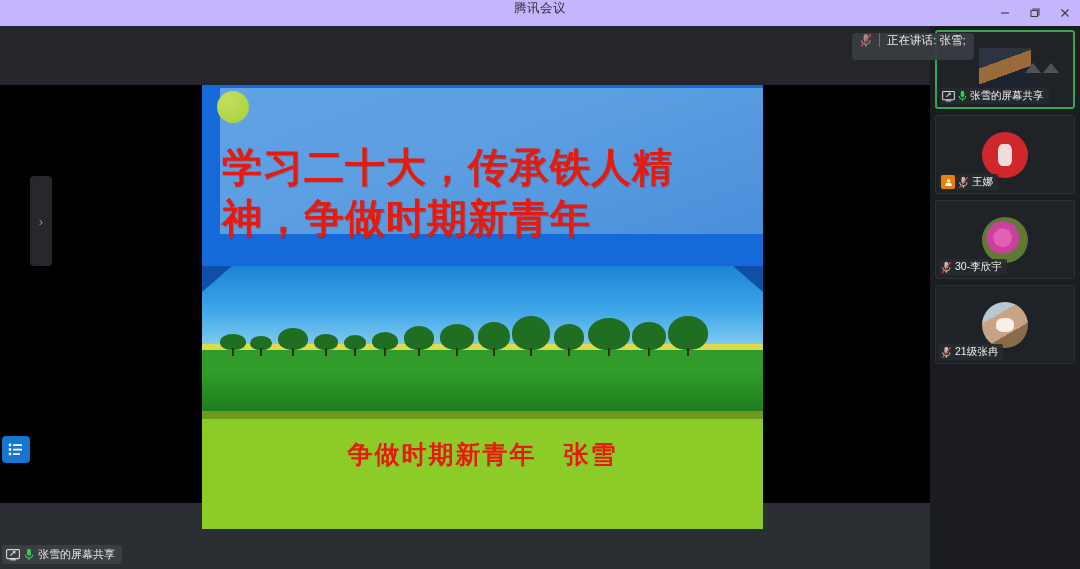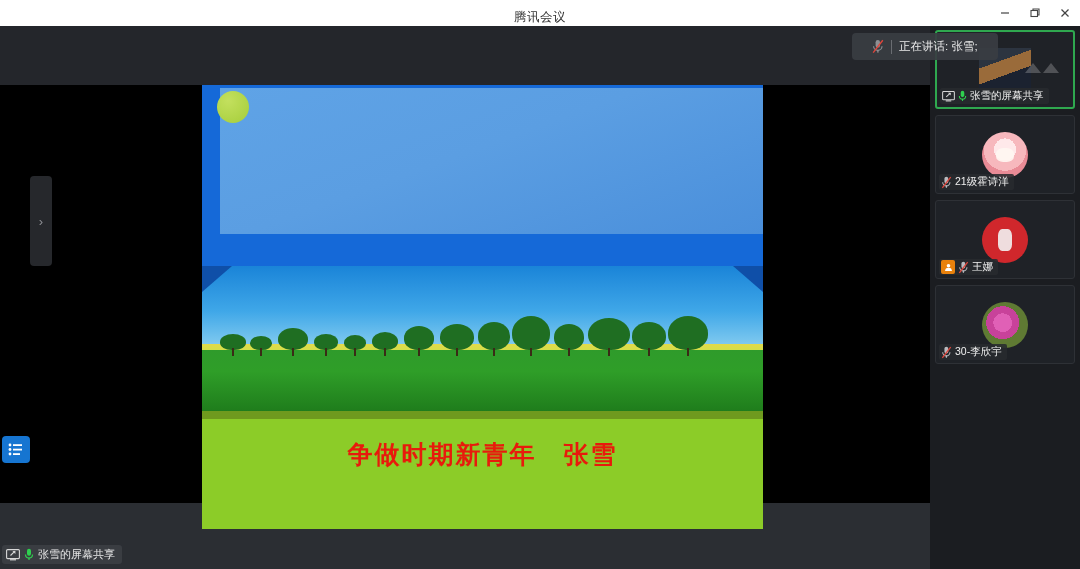--- a/index.html
+++ b/index.html
@@ -7,22 +7,22 @@
     width: 1080px; height: 569px;
     background: #000;
     font-family: "Liberation Sans", "DejaVu Sans", sans-serif;
     overflow: hidden;
   }
   #app { position: relative; width: 1080px; height: 569px; background: #000; }
 
   
   .titlebar {
     position: absolute; left: 0; top: 0; width: 1080px; height: 26px;
-    background: #ffffff;
-    display: flex; align-items: flex-end; justify-content: center;
+    background: #c4b5fd;
+    display: flex; align-items: flex-start; justify-content: center;
   }
   .titlebar-title {
     font-size: 12.5px; color: #333; letter-spacing: .5px;
   }
   .win-controls {
     position: absolute; right: 0; top: 0; height: 26px;
     display: flex; align-items: center;
   }
   .win-btn {
     width: 30px; height: 26px; display: flex; align-items: center; justify-content: center;
@@ -71,21 +71,21 @@
     position: absolute; left: 2px; top: 519px; height: 19px;
     background: #3a3d42; border-radius: 3px;
     display: flex; align-items: center; gap: 4px; padding: 0 7px 0 4px;
   }
   .share-label .txt { font-size: 11px; color: #e8e8e8; }
 
   
   .speaking {
     position: absolute; left: 852px; top: 33px; height: 27px;
     background: rgba(58,61,66,.92); border-radius: 4px;
-    display: flex; align-items: center; padding: 0 20px; gap: 7px;
+    display: flex; padding: 0 8px; gap: 7px;
     z-index: 30; white-space: nowrap;
   }
   .speaking .sep { width: 1px; height: 14px; background: #6a6d72; }
   .speaking .txt { font-size: 11.5px; color: #e9e9e9; }
 
   
   .slide {
     position: absolute; left: 202px; top: 59px; width: 561px; height: 418px;
     background: #1569d8; overflow: hidden;
   }
@@ -230,20 +230,21 @@
     <div class="stage-dark-top"></div>
     <div class="stage-left-band"></div>
     <div class="stage-right-band"></div>
     <div class="stage-dark-bottom"></div>
 
     <div class="slide">
       <div class="hero-band"></div>
       <div class="hero-circle"></div>
     </div>
 
+    <div class="slide-title">学习二十大，传承铁人精神，争做时期新青年</div>
 
     <div class="photo">
       <div class="sky"></div>
       <div class="horizon-far"></div>
       <div class="grass"></div>
       <div class="tree" style="left:18px;width:26px;height:16px;"></div>
       <div class="tree" style="left:48px;width:22px;height:14px;"></div>
       <div class="tree" style="left:76px;width:30px;height:22px;"></div>
       <div class="tree" style="left:112px;width:24px;height:16px;"></div>
       <div class="tree" style="left:142px;width:22px;height:15px;"></div>
@@ -337,71 +338,71 @@
           <svg class="icon" width="9" height="12" viewBox="0 0 10 13">
             <rect x="3" y="0.8" width="4" height="7" rx="2" fill="#2fd04f"></rect>
             <path d="M1.5 6.6a3.5 3.5 0 0 0 7 0" fill="none" stroke="#2fd04f" stroke-width="1.2"></path>
             <rect x="4.4" y="9.6" width="1.2" height="2.4" fill="#2fd04f"></rect>
           </svg>
         </span>
         <span class="nm">张雪的屏幕共享</span>
       </div>
     </div>
 
+
     <div class="tile">
-      <div class="avatar av-pink">
+      <div class="avatar av-red">
+          <div class="av-inner-face"></div>
+        </div>
+      <div class="name-chip">
+        <span class="host-badge">
+          <svg class="icon" width="9" height="9" viewBox="0 0 10 10">
+            <circle cx="5" cy="3" r="2" fill="#fff"></circle>
+            <path d="M1.2 9 a3.8 3.8 0 0 1 7.6 0 Z" fill="#fff"></path>
+          </svg>
+        </span>
+        <span>
+          <svg class="icon" width="11" height="13" viewBox="0 0 12 15">
+            <rect x="3.6" y="1" width="4.4" height="7.6" rx="2.2" fill="#b9bbbf"></rect>
+            <path d="M1.6 7.2a4.2 4.2 0 0 0 8.4 0" fill="none" stroke="#b9bbbf" stroke-width="1.2"></path>
+            <rect x="5.2" y="11" width="1.4" height="2.6" fill="#b9bbbf"></rect>
+            <line x1="1.2" y1="13.6" x2="10.8" y2="1.2" stroke="#e0463c" stroke-width="1.5"></line>
+          </svg>
+        </span>
+        <span class="nm">王娜</span>
+      </div>
+    </div>
+
+    <div class="tile">
+      <div class="avatar av-flower"></div>
+      <div class="name-chip">
+        <span>
+          <svg class="icon" width="11" height="13" viewBox="0 0 12 15">
+            <rect x="3.6" y="1" width="4.4" height="7.6" rx="2.2" fill="#b9bbbf"></rect>
+            <path d="M1.6 7.2a4.2 4.2 0 0 0 8.4 0" fill="none" stroke="#b9bbbf" stroke-width="1.2"></path>
+            <rect x="5.2" y="11" width="1.4" height="2.6" fill="#b9bbbf"></rect>
+            <line x1="1.2" y1="13.6" x2="10.8" y2="1.2" stroke="#e0463c" stroke-width="1.5"></line>
+          </svg>
+        </span>
+        <span class="nm">30-李欣宇</span>
+      </div>
+    </div>
+
+    <div class="tile">
+      <div class="avatar av-sand">
           <div class="av-inner-face"></div>
         </div>
       <div class="name-chip">
         <span>
           <svg class="icon" width="11" height="13" viewBox="0 0 12 15">
             <rect x="3.6" y="1" width="4.4" height="7.6" rx="2.2" fill="#b9bbbf"></rect>
             <path d="M1.6 7.2a4.2 4.2 0 0 0 8.4 0" fill="none" stroke="#b9bbbf" stroke-width="1.2"></path>
             <rect x="5.2" y="11" width="1.4" height="2.6" fill="#b9bbbf"></rect>
             <line x1="1.2" y1="13.6" x2="10.8" y2="1.2" stroke="#e0463c" stroke-width="1.5"></line>
           </svg>
         </span>
-        <span class="nm">21级霍诗洋</span>
-      </div>
-    </div>
-
-    <div class="tile">
-      <div class="avatar av-red">
-          <div class="av-inner-face"></div>
-        </div>
-      <div class="name-chip">
-        <span class="host-badge">
-          <svg class="icon" width="9" height="9" viewBox="0 0 10 10">
-            <circle cx="5" cy="3" r="2" fill="#fff"></circle>
-            <path d="M1.2 9 a3.8 3.8 0 0 1 7.6 0 Z" fill="#fff"></path>
-          </svg>
-        </span>
-        <span>
-          <svg class="icon" width="11" height="13" viewBox="0 0 12 15">
-            <rect x="3.6" y="1" width="4.4" height="7.6" rx="2.2" fill="#b9bbbf"></rect>
-            <path d="M1.6 7.2a4.2 4.2 0 0 0 8.4 0" fill="none" stroke="#b9bbbf" stroke-width="1.2"></path>
-            <rect x="5.2" y="11" width="1.4" height="2.6" fill="#b9bbbf"></rect>
-            <line x1="1.2" y1="13.6" x2="10.8" y2="1.2" stroke="#e0463c" stroke-width="1.5"></line>
-          </svg>
-        </span>
-        <span class="nm">王娜</span>
-      </div>
-    </div>
-
-    <div class="tile">
-      <div class="avatar av-flower"></div>
-      <div class="name-chip">
-        <span>
-          <svg class="icon" width="11" height="13" viewBox="0 0 12 15">
-            <rect x="3.6" y="1" width="4.4" height="7.6" rx="2.2" fill="#b9bbbf"></rect>
-            <path d="M1.6 7.2a4.2 4.2 0 0 0 8.4 0" fill="none" stroke="#b9bbbf" stroke-width="1.2"></path>
-            <rect x="5.2" y="11" width="1.4" height="2.6" fill="#b9bbbf"></rect>
-            <line x1="1.2" y1="13.6" x2="10.8" y2="1.2" stroke="#e0463c" stroke-width="1.5"></line>
-          </svg>
-        </span>
-        <span class="nm">30-李欣宇</span>
-      </div>
-    </div>
-
+        <span class="nm">21级张冉</span>
+      </div>
+    </div>
 
 
   </div>
 </div>
 
 </body></html>

